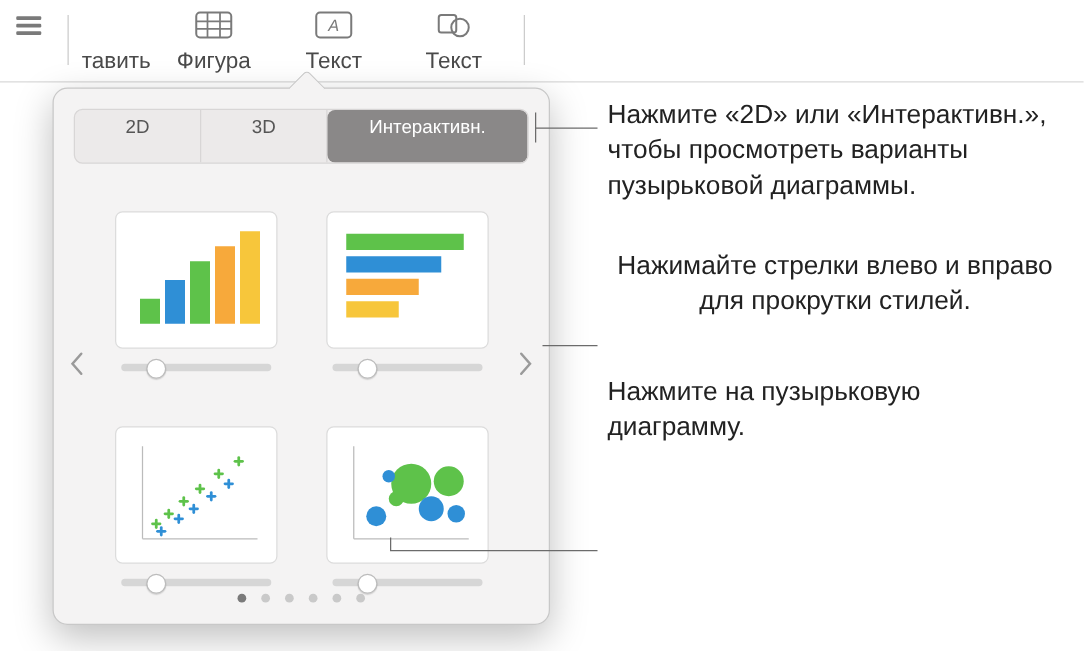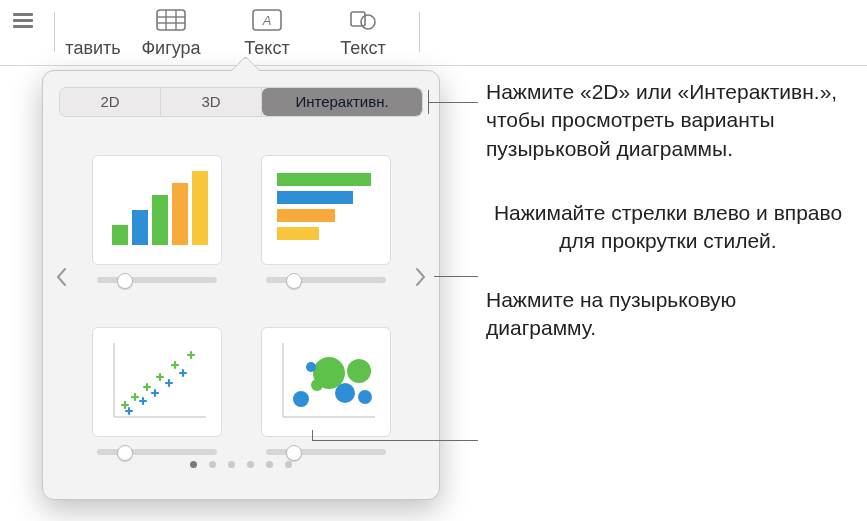--- a/index.html
+++ b/index.html
@@ -76,35 +76,35 @@
     transform: rotate(45deg);
     border-top-left-radius: 4px;
   }
   .seg-control {
     display: flex;
     margin: 16px 16px 8px 16px;
     background: #eceaea;
     border-radius: 7px;
     border: 1px solid #d8d6d6;
     overflow: hidden;
-    height: 30px;
+    height: 44px;
   }
   .seg {
     flex: 1;
     text-align: center;
     line-height: 28px;
     font-size: 15px;
     color: #555;
     border-right: 1px solid #d8d6d6;
     cursor: pointer;
   }
   .seg:last-child { border-right: none; flex:1.6; }
   .seg.active {
     background: #8a8888;
-    color: #0f172a;
+    color: #ffffff;
     border-radius: 6px;
     margin: 0;
   }
   .chart-grid {
     position: relative;
     padding: 10px 44px 0 44px;
     display: grid;
     grid-template-columns: 1fr 1fr;
     grid-template-rows: 1fr 1fr;
     gap: 24px 30px;
@@ -362,14 +362,14 @@
 <div class="lead-v" style="left:428px; top:90px;  height:24px;"></div>
 
 <div class="lead-line" style="left:434px; top:276px; width:44px;"></div>
 
 <div class="lead-line" style="left:312px; top:440px; width:166px;"></div>
 <div class="lead-v" style="left:312px; top:430px; height:10px;"></div>
 
 <div class="callouts">
   <div class="callout" style="margin-left:26px;">Нажмите «2D» или «Интерактивн.», чтобы просмотреть варианты пузырьковой диаграммы.</div>
   <div class="callout" style="margin-left:26px; margin-top:36px;text-align:center;">Нажимайте стрелки влево и вправо для прокрутки стилей.</div>
-  <div class="callout" style="margin-left:26px; margin-top:30px;">Нажмите на пузырьковую диаграмму.</div>
+  <div class="callout" style="margin-left:26px; margin-top:44px;">Нажмите на пузырьковую диаграмму.</div>
 </div>
 
 </body></html>

